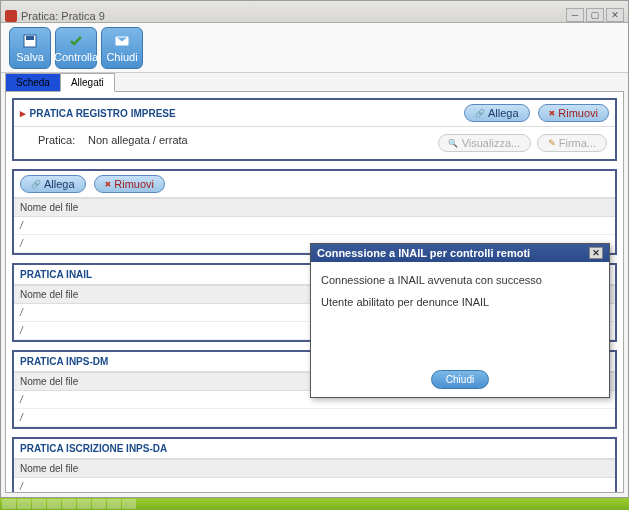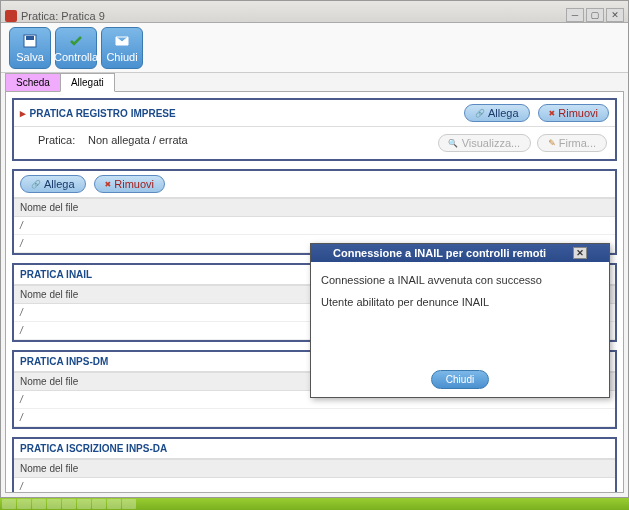--- a/index.html
+++ b/index.html
@@ -11,21 +11,21 @@
 .titlebar-text { flex: 1; color: #555; font-size: 11px; }
 .win-btns { display: flex; gap: 2px; }
 .win-btn { width: 18px; height: 14px; background: #ddd; border: 1px solid #aaa; display: flex; align-items: center; justify-content: center; font-size: 9px; color: #555; cursor: pointer; }
 
 .toolbar { height: 50px; background: #f9f9f9; display: flex; align-items: center; padding: 4px 8px; gap: 4px; border-bottom: 1px solid #ccc; }
 .tool-btn { width: 42px; height: 42px; border-radius: 6px; display: flex; flex-direction: column; align-items: center; justify-content: center; cursor: pointer; color: #fff; font-size: 9px; }
 .tool-btn.blue { background: linear-gradient(#7cb8e8, #4a90d0); border: 1px solid #3a7ab0; }
 .tool-btn .icon { width: 18px; height: 16px; margin-bottom: 2px; }
 
 .tabs { display: flex; padding-left: 4px; background: #f4f4f4; }
-.tab { padding: 3px 10px; border: 1px solid #aaa; background: #f0abfc; cursor: pointer; font-size: 10px; margin-right: -1px; }
+.tab { padding: 3px 10px; border: 1px solid #aaa; background: #1d4ed8; cursor: pointer; font-size: 10px; margin-right: -1px; }
 .tab.active { background: #fff; border-bottom: 1px solid #fff; position: relative; }
 
 .content { flex: 1; background: #fff; border: 1px solid #aaa; margin: -1px 4px 4px 4px; padding: 6px; overflow-y: auto; }
 .panel { border: 2px solid #4a5a8a; margin-bottom: 8px; background: #fff; }
 .panel-header { display: flex; align-items: center; padding: 4px 6px; border-bottom: 1px solid #ddd; }
 .panel-header .collapse-icon { color: #c0392b; font-weight: bold; margin-right: 4px; }
 .panel-title { flex: 1; color: #1a4a8a; font-weight: bold; font-size: 10px; }
 .panel-btns { display: flex; gap: 8px; }
 .pill-btn { padding: 2px 10px; border-radius: 10px; font-size: 10px; cursor: pointer; display: flex; align-items: center; gap: 3px; border: 1px solid; }
 .pill-btn.allega { background: linear-gradient(#c5e0f5, #9cc5e8); border-color: #5a8ac0; color: #1a3a6a; }
@@ -36,21 +36,21 @@
 .pill-btn.firma::before { content: "✎"; color: #c08030; font-size: 9px; }
 .pill-btn.visual::before { content: "🔍"; font-size: 8px; }
 
 .panel-body { padding: 4px 8px; }
 .row-label { color: #333; font-size: 10px; padding: 3px 0; display: flex; }
 .row-label .lbl { width: 50px; margin-left: 16px; }
 .file-header { background: #eee; padding: 3px 6px; font-size: 10px; color: #444; border-top: 1px solid #ddd; border-bottom: 1px solid #ddd; }
 .file-row { padding: 3px 6px; font-size: 10px; color: #666; border-bottom: 1px solid #eee; font-style: italic; }
 
 .dialog { position: absolute; left: 310px; top: 243px; width: 300px; background: #fff; border: 1px solid #555; box-shadow: 2px 2px 6px rgba(0,0,0,0.3); z-index: 100; }
-.dialog-title { background: linear-gradient(#3a5a9a, #2a4a8a); color: #fff; padding: 3px 22px; font-size: 10px; font-weight: bold; display: flex; align-items: center; }
+.dialog-title { background: linear-gradient(#3a5a9a, #2a4a8a); color: #fff; padding: 3px 6px; font-size: 10px; font-weight: bold; display: flex; align-items: center; }
 .dialog-title span:first-child { flex: 1; }
 .dialog-close { cursor: pointer; background: #ddd; color: #333; width: 14px; height: 12px; display: flex; align-items: center; justify-content: center; font-size: 9px; border: 1px solid #888; }
 .dialog-body { padding: 12px 10px 8px 10px; min-height: 100px; font-size: 10px; color: #333; }
 .dialog-body p { margin-bottom: 10px; }
 .dialog-footer { text-align: center; padding: 8px; }
 .dialog-btn { padding: 3px 14px; border-radius: 10px; background: linear-gradient(#7cb8e8, #4a90d0); border: 1px solid #3a7ab0; color: #fff; cursor: pointer; font-size: 10px; }
 
 .taskbar { position: absolute; bottom: 0; left: 0; right: 0; height: 12px; background: linear-gradient(#9acd32, #7ab020); display: flex; align-items: center; gap: 1px; padding: 0 2px; }
 .task-item { width: 14px; height: 10px; background: rgba(255,255,255,0.3); border-radius: 1px; }
 </style>

